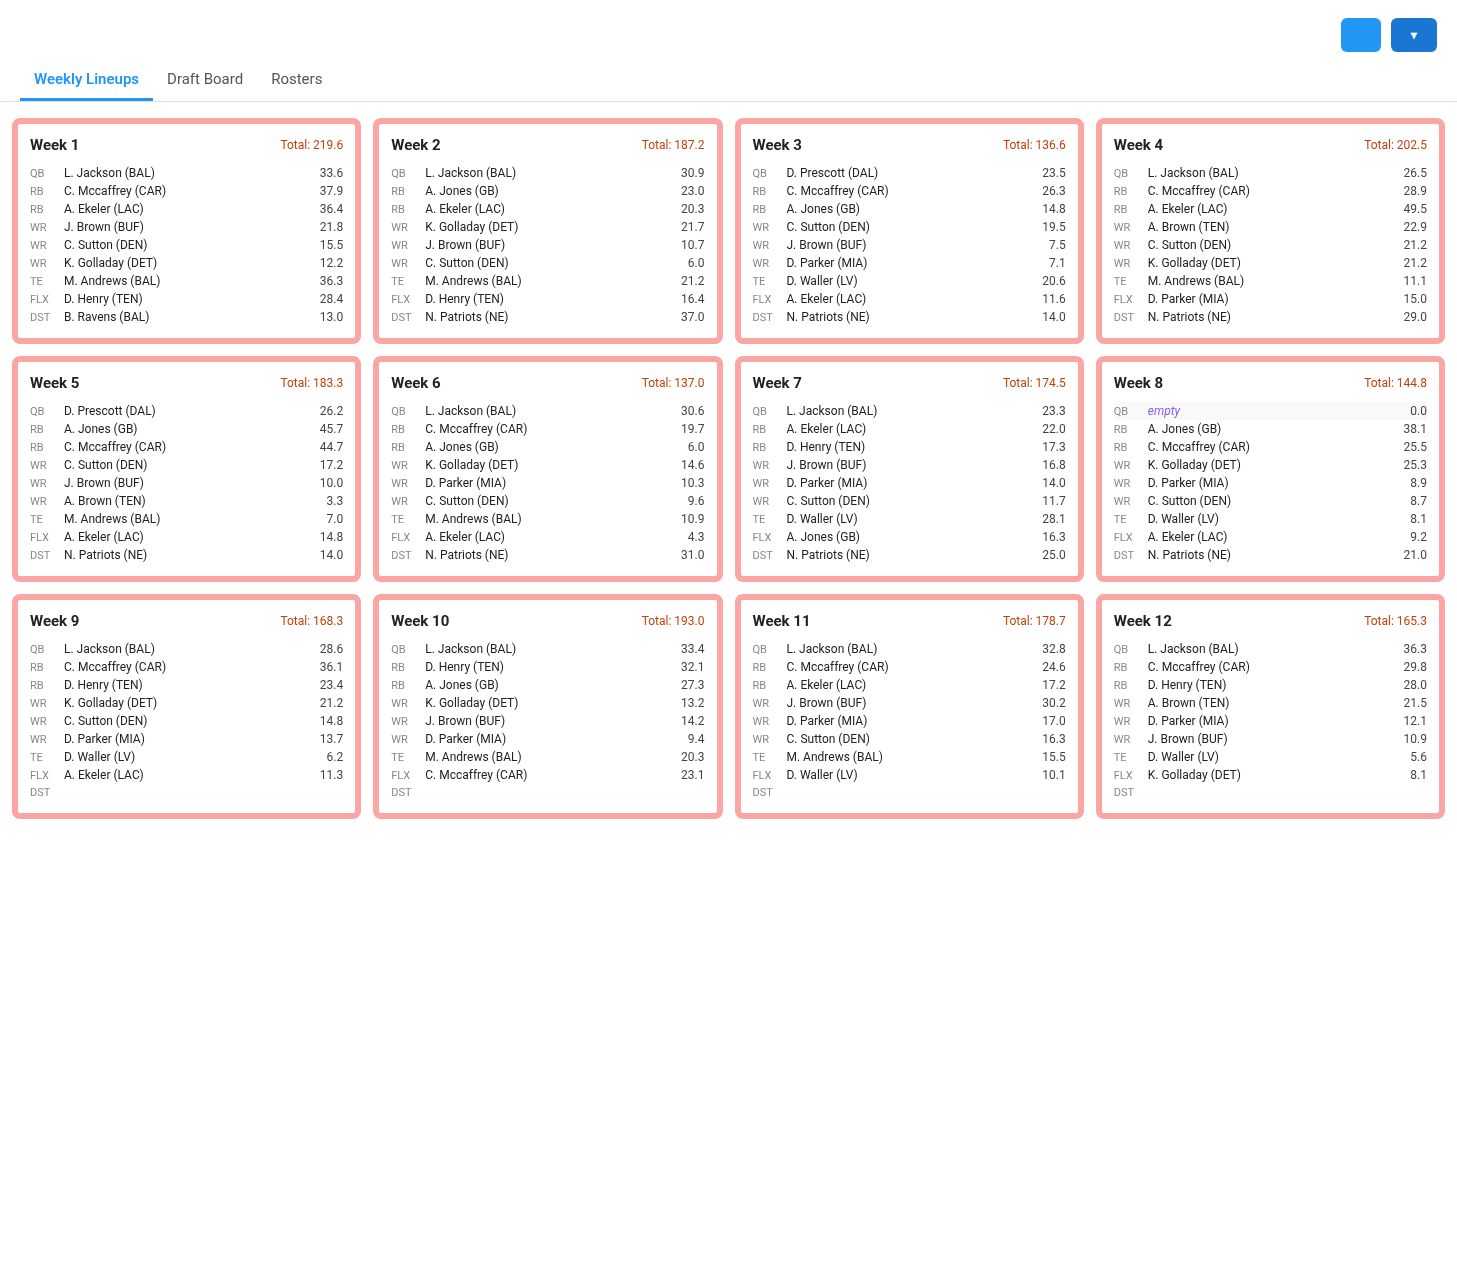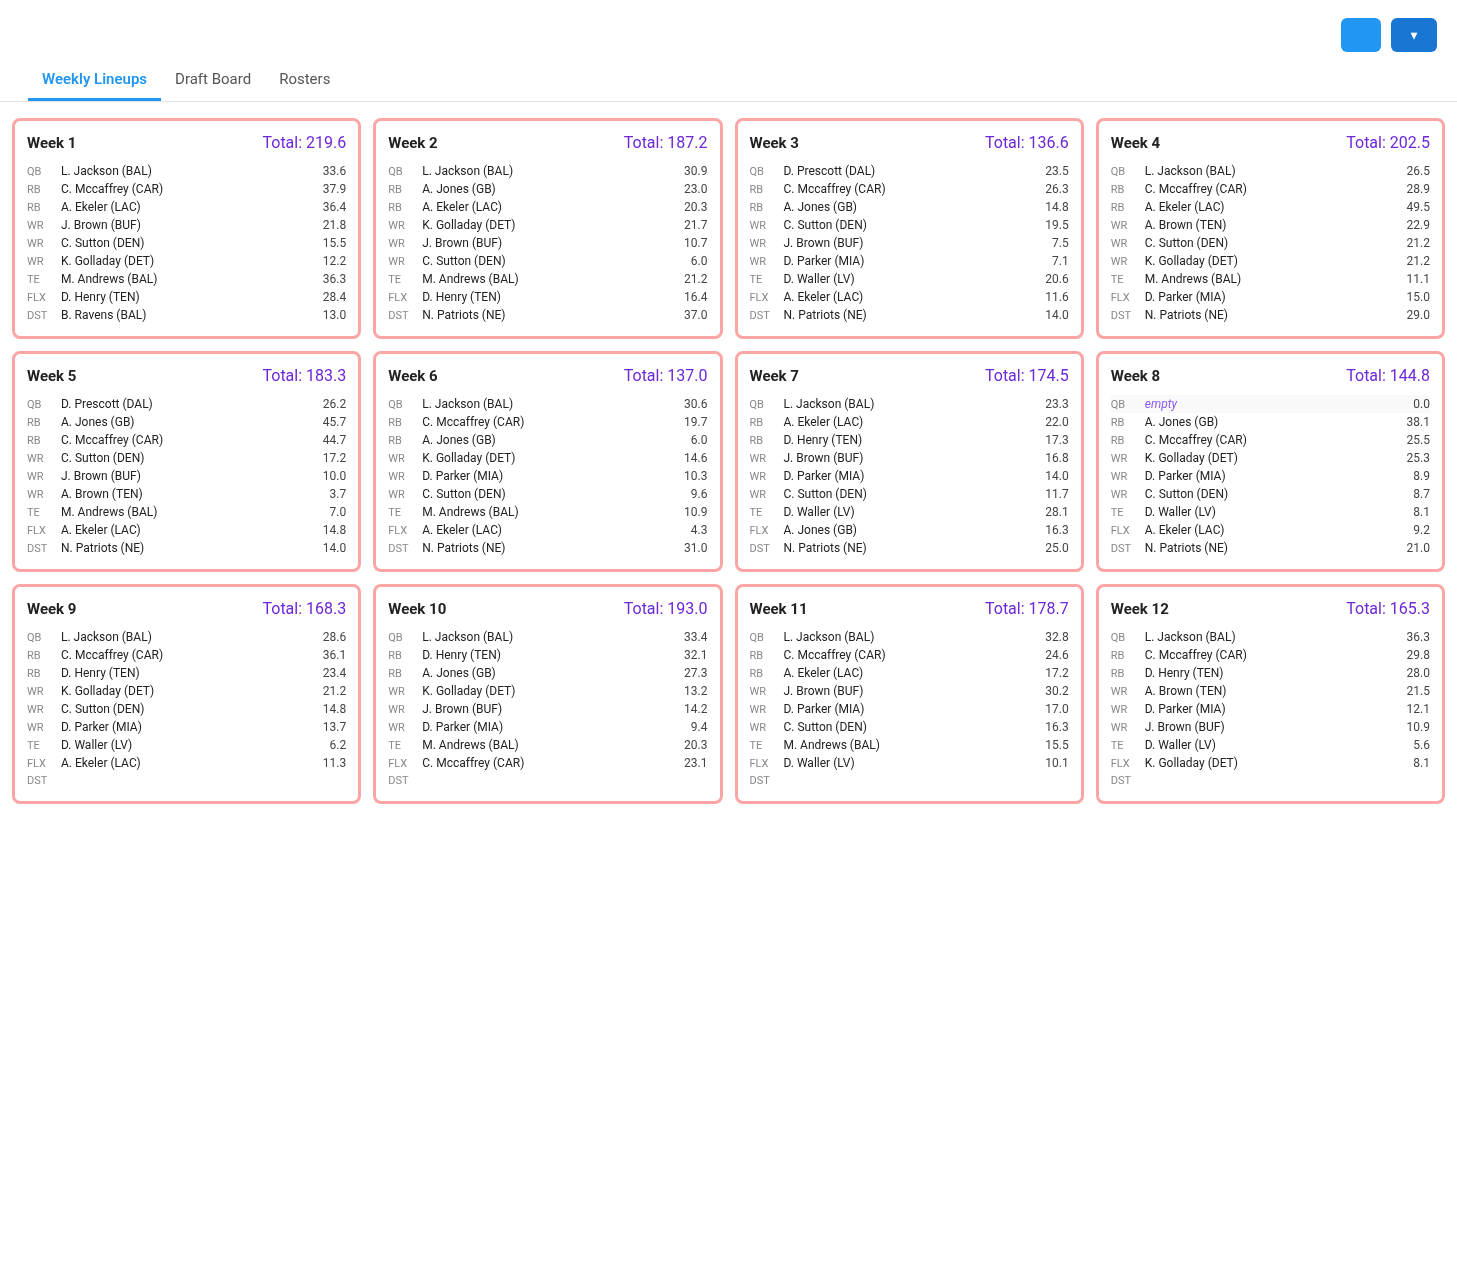--- a/index.html
+++ b/index.html
@@ -6,28 +6,28 @@
     body { font-family: -apple-system, BlinkMacSystemFont, 'Segoe UI', Roboto, sans-serif; background: #fff; color: #222; font-size: 13px; }
     .header { display: flex; justify-content: space-between; align-items: center; padding: 18px 20px 8px 20px; }
     .header-left h1 { font-size: 22px; font-weight: 700; }
     .header-left .score { font-size: 13px; color: #444; margin-top: 4px; }
     .header-left .score span { font-weight: 700; }
     .header-right { display: flex; gap: 10px; }
     .btn { padding: 10px 20px; border-radius: 6px; font-size: 14px; font-weight: 600; cursor: pointer; border: none; }
     .btn-primary { background: #2196f3; color: #fff; }
     .btn-share { background: #1976d2; color: #fff; display: flex; align-items: center; gap: 6px; }
     .btn-share::after { content: '▾'; font-size: 12px; }
-    .nav { display: flex; gap: 0; padding: 0 28px; border-bottom: 1px solid #e0e0e0; margin-bottom: 16px; }
+    .nav { display: flex; gap: 0; padding: 0 20px; border-bottom: 1px solid #e0e0e0; margin-bottom: 16px; }
     .nav-item { padding: 10px 14px; font-size: 15px; cursor: pointer; color: #555; border-bottom: 3px solid transparent; }
     .nav-item.active { color: #2196f3; border-bottom: 3px solid #2196f3; font-weight: 600; }
     .weeks-grid { display: grid; grid-template-columns: repeat(4, 1fr); gap: 12px; padding: 0 12px 20px 12px; }
-    .week-card { border: 3px solid #fca5a5; border-radius: 8px; padding: 12px; background: #fff; }
+    .week-card { border: 6px solid #fca5a5; border-radius: 8px; padding: 12px; background: #fff; }
     .week-header { display: flex; justify-content: space-between; align-items: center; margin-bottom: 10px; }
     .week-title { font-size: 15px; font-weight: 700; }
-    .week-total { font-size: 16px; color: #6d28d9; text-align: right; }
+    .week-total { font-size: 12px; color: #c2410c; text-align: right; }
     .player-row { display: grid; grid-template-columns: 32px 1fr auto; gap: 2px; padding: 2px 0; font-size: 12px; align-items: center; }
     .player-row.empty-row { background: #f9f9f9; }
     .pos { color: #888; font-size: 11px; }
     .player-name { color: #222; }
     .player-name.empty { color: #8b5cf6; font-style: italic; }
     .player-score { font-size: 12px; color: #444; text-align: right; }
   </style>
 </head>
 <body>
 
@@ -282,21 +282,21 @@
         <span class="player-score">17.2</span>
       </div>
       <div class="player-row">
         <span class="pos">WR</span>
         <span class="player-name">J. Brown (BUF)</span>
         <span class="player-score">10.0</span>
       </div>
       <div class="player-row">
         <span class="pos">WR</span>
         <span class="player-name">A. Brown (TEN)</span>
-        <span class="player-score">3.7</span>
+        <span class="player-score">3.3</span>
       </div>
       <div class="player-row">
         <span class="pos">TE</span>
         <span class="player-name">M. Andrews (BAL)</span>
         <span class="player-score">7.0</span>
       </div>
       <div class="player-row">
         <span class="pos">FLX</span>
         <span class="player-name">A. Ekeler (LAC)</span>
         <span class="player-score">14.8</span>

